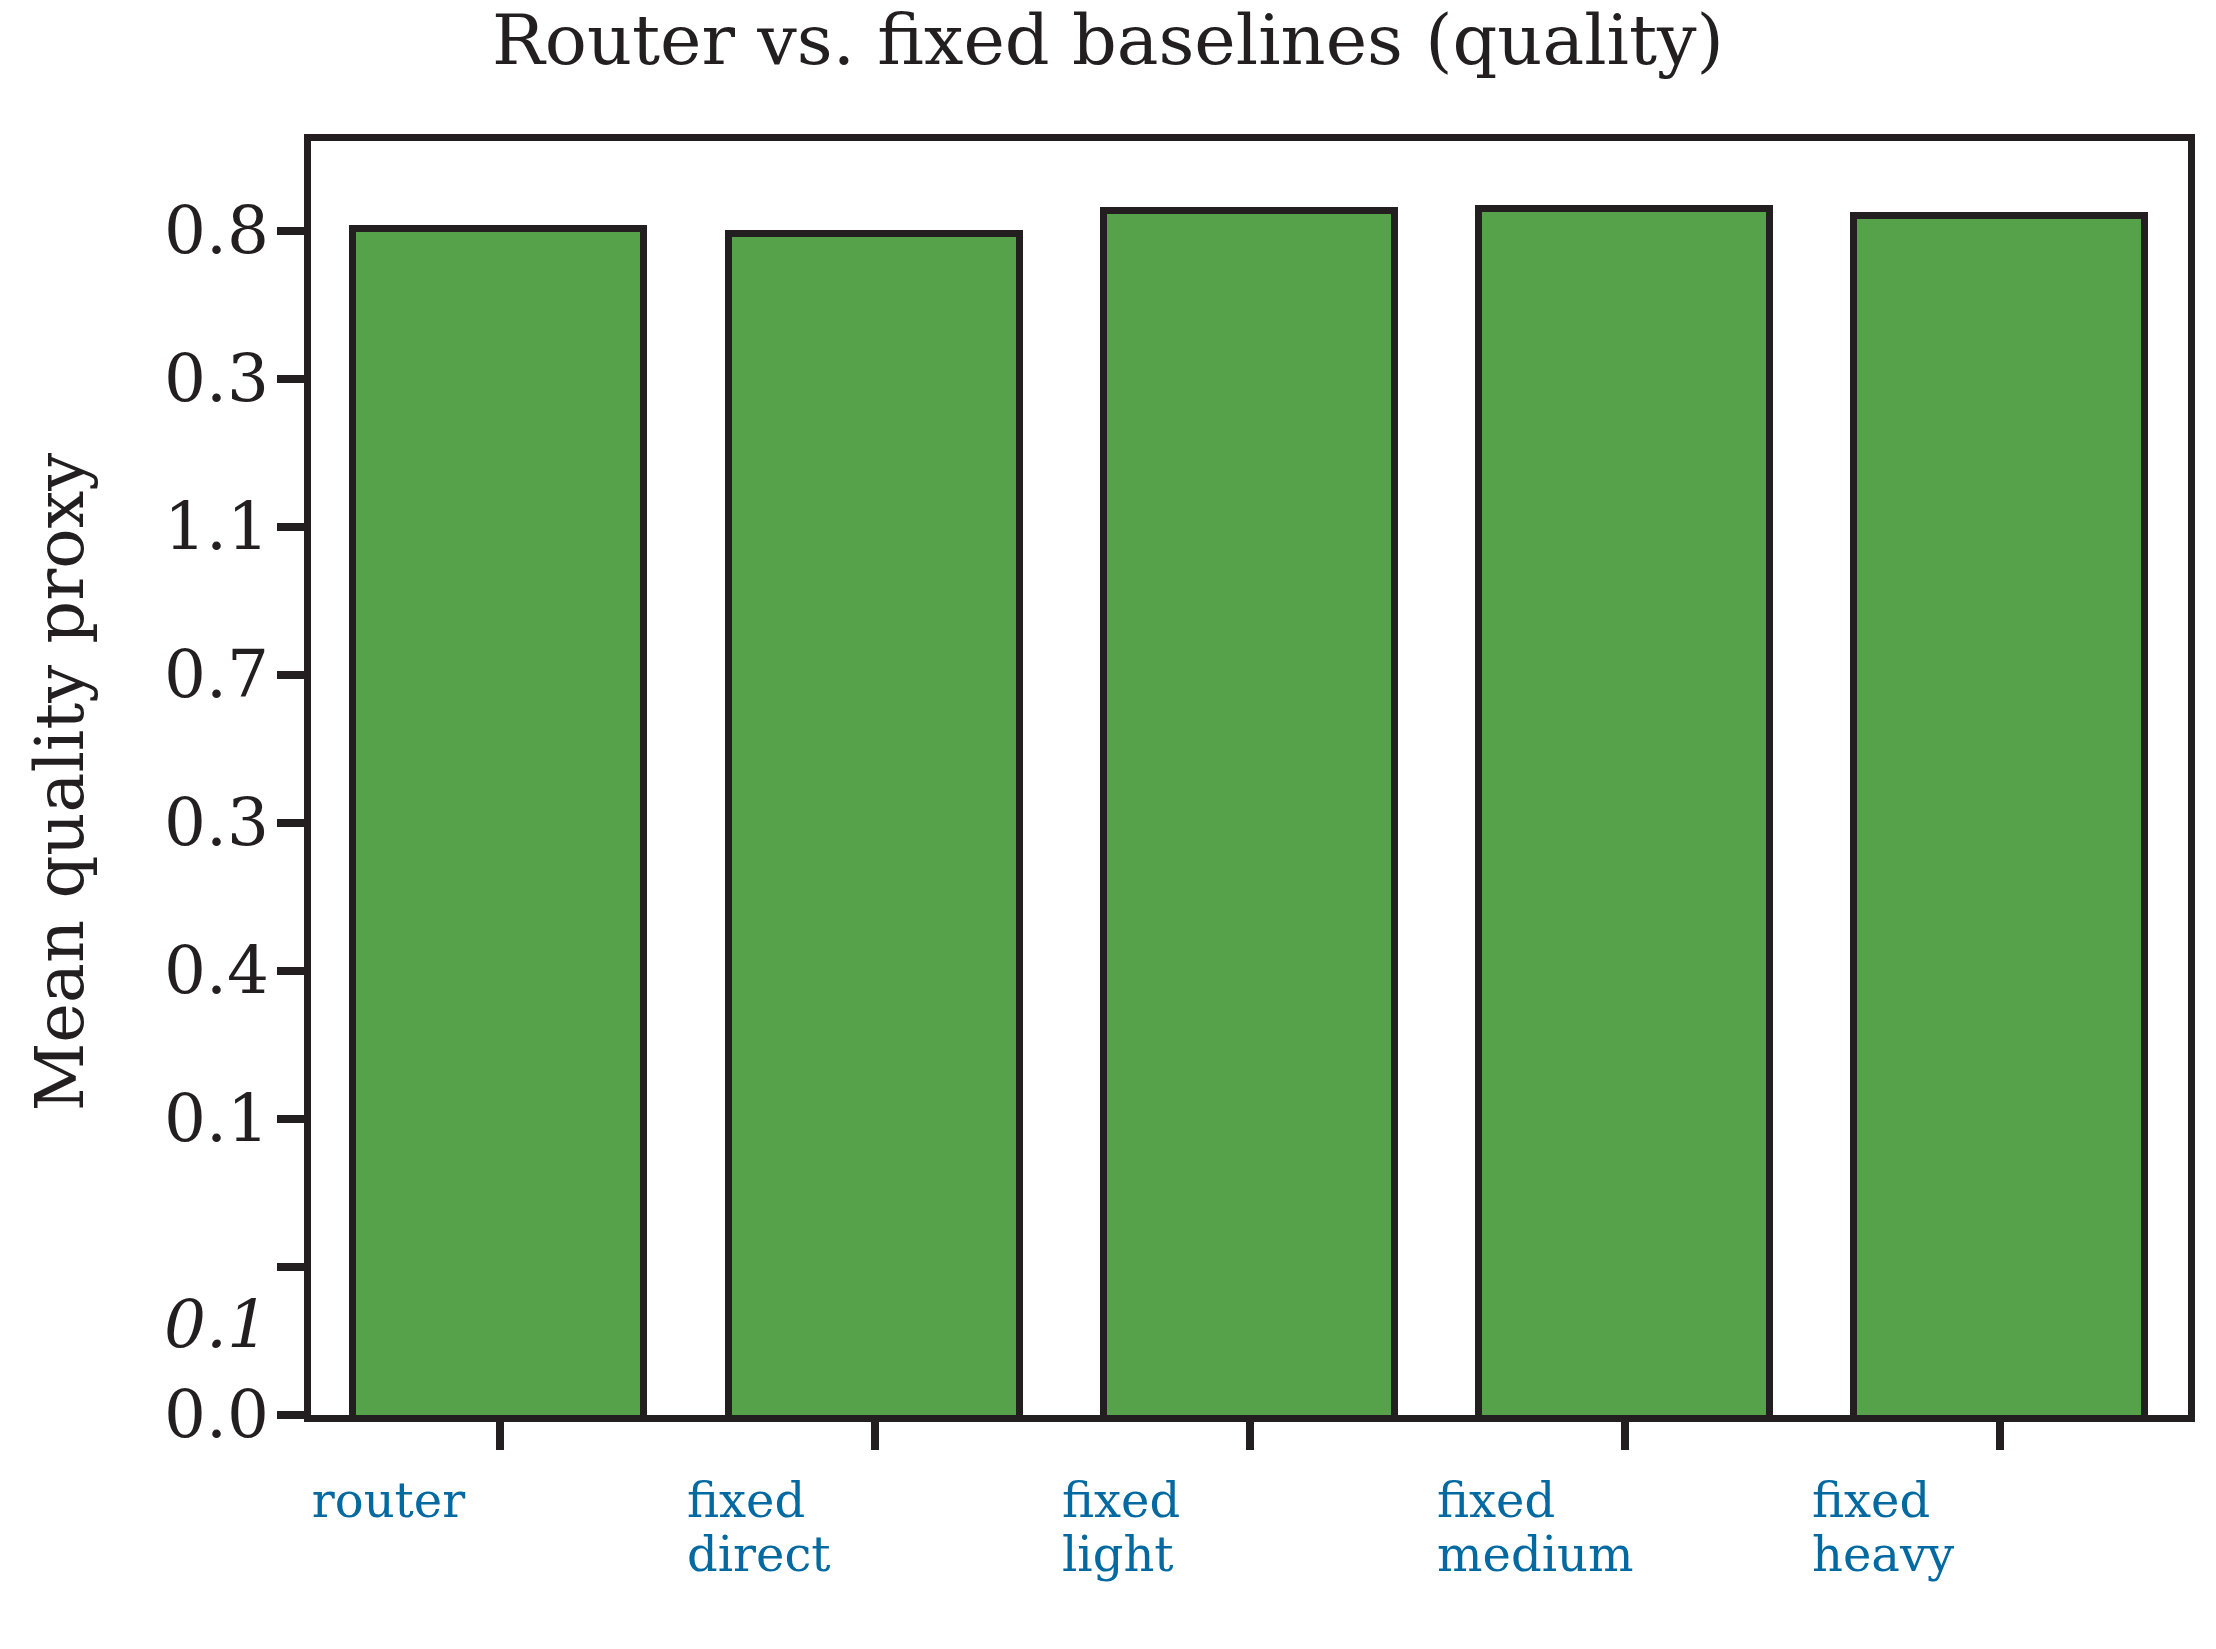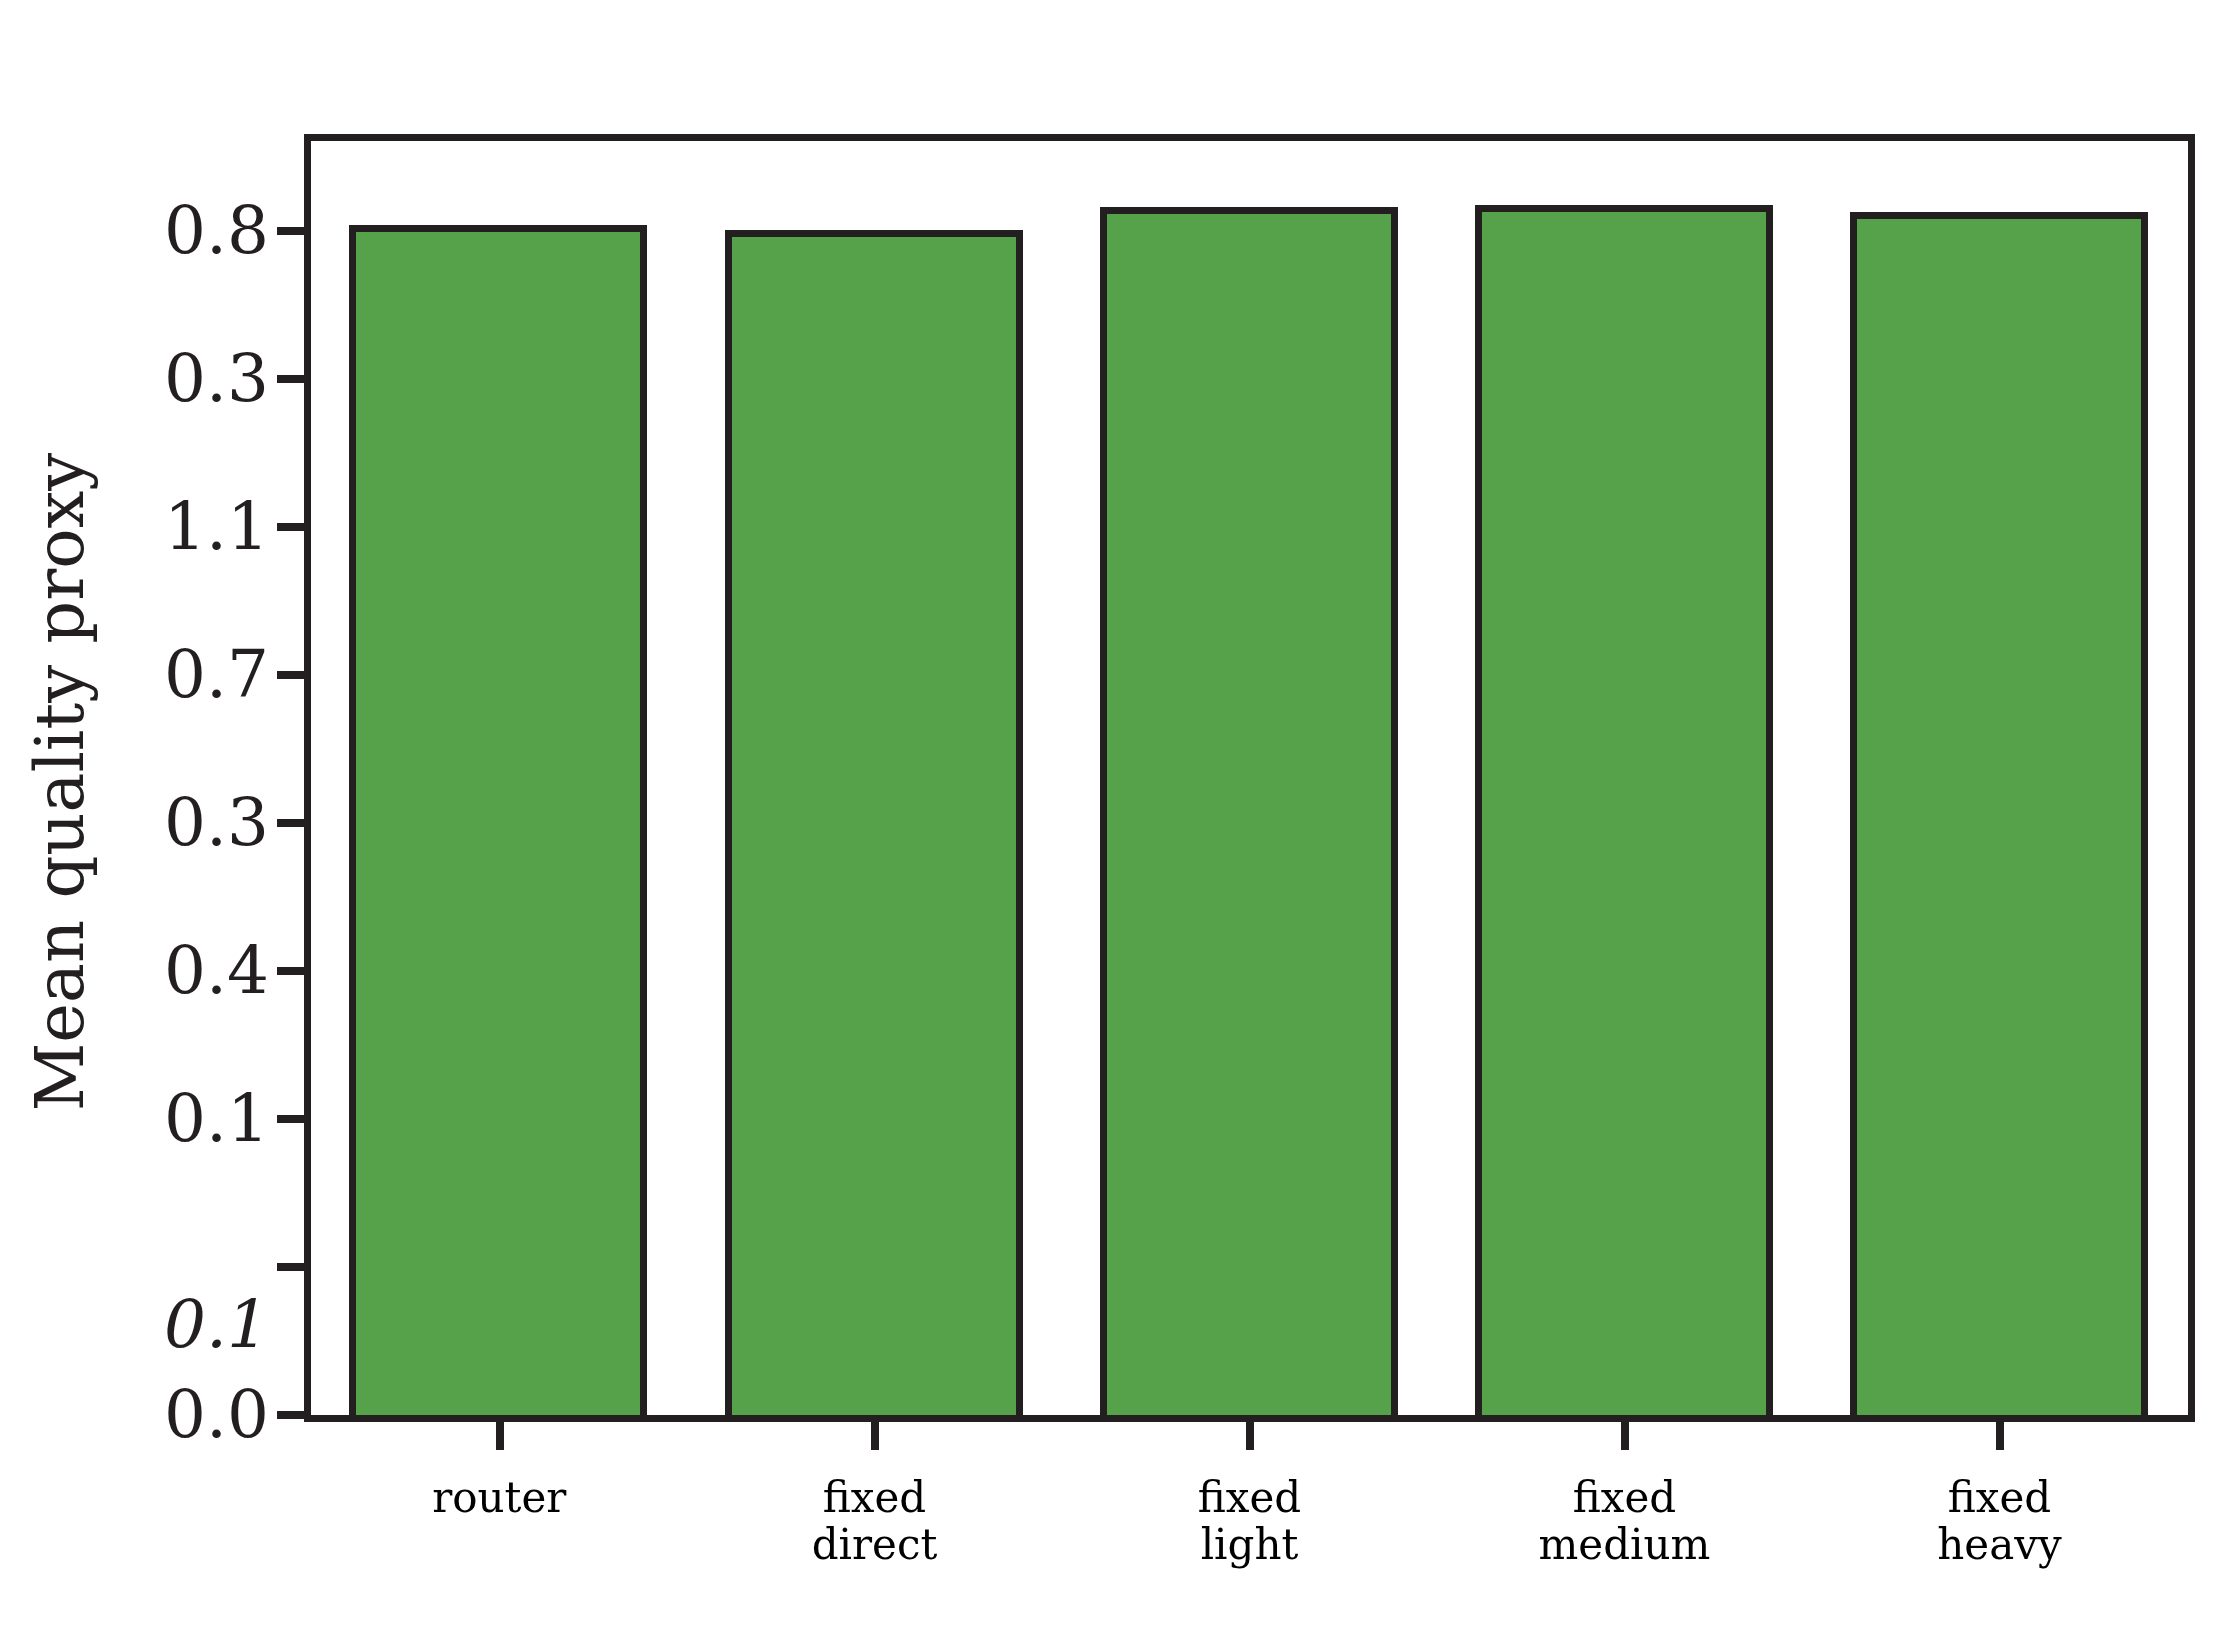--- a/index.html
+++ b/index.html
@@ -123,32 +123,33 @@
   #xtick-labels {
     position: absolute;
     left: 304px;
     top: 1474px;
     width: 1891px;
     height: 173px;
   }
   .xtick-label {
     position: absolute;
     top: 0;
-    text-align: center;
-    font-size: 42px;
+    text-align: left;
+    font-size: 48px;
     line-height: 1.12;
-    color: #000000;
+    color: #0369a1;
     white-space: pre-line;
   }
 </style>
 </head>
 <body>
 
 <div id="figure">
 
+  <div id="chart-title">Router vs. fixed baselines (quality)</div>
 
   <div id="ylabel">Mean quality proxy</div>
 
   <div id="ytick-labels">
       <div class="ytick-label" style="top: 1248px;">0.0</div>
       <div class="ytick-label" style="top: 1158px; font-style: italic;">0.1</div>
       <div class="ytick-label" style="top: 952px;">0.1</div>
       <div class="ytick-label" style="top: 804px;">0.4</div>
       <div class="ytick-label" style="top: 656px;">0.3</div>
       <div class="ytick-label" style="top: 508px;">0.7</div>

